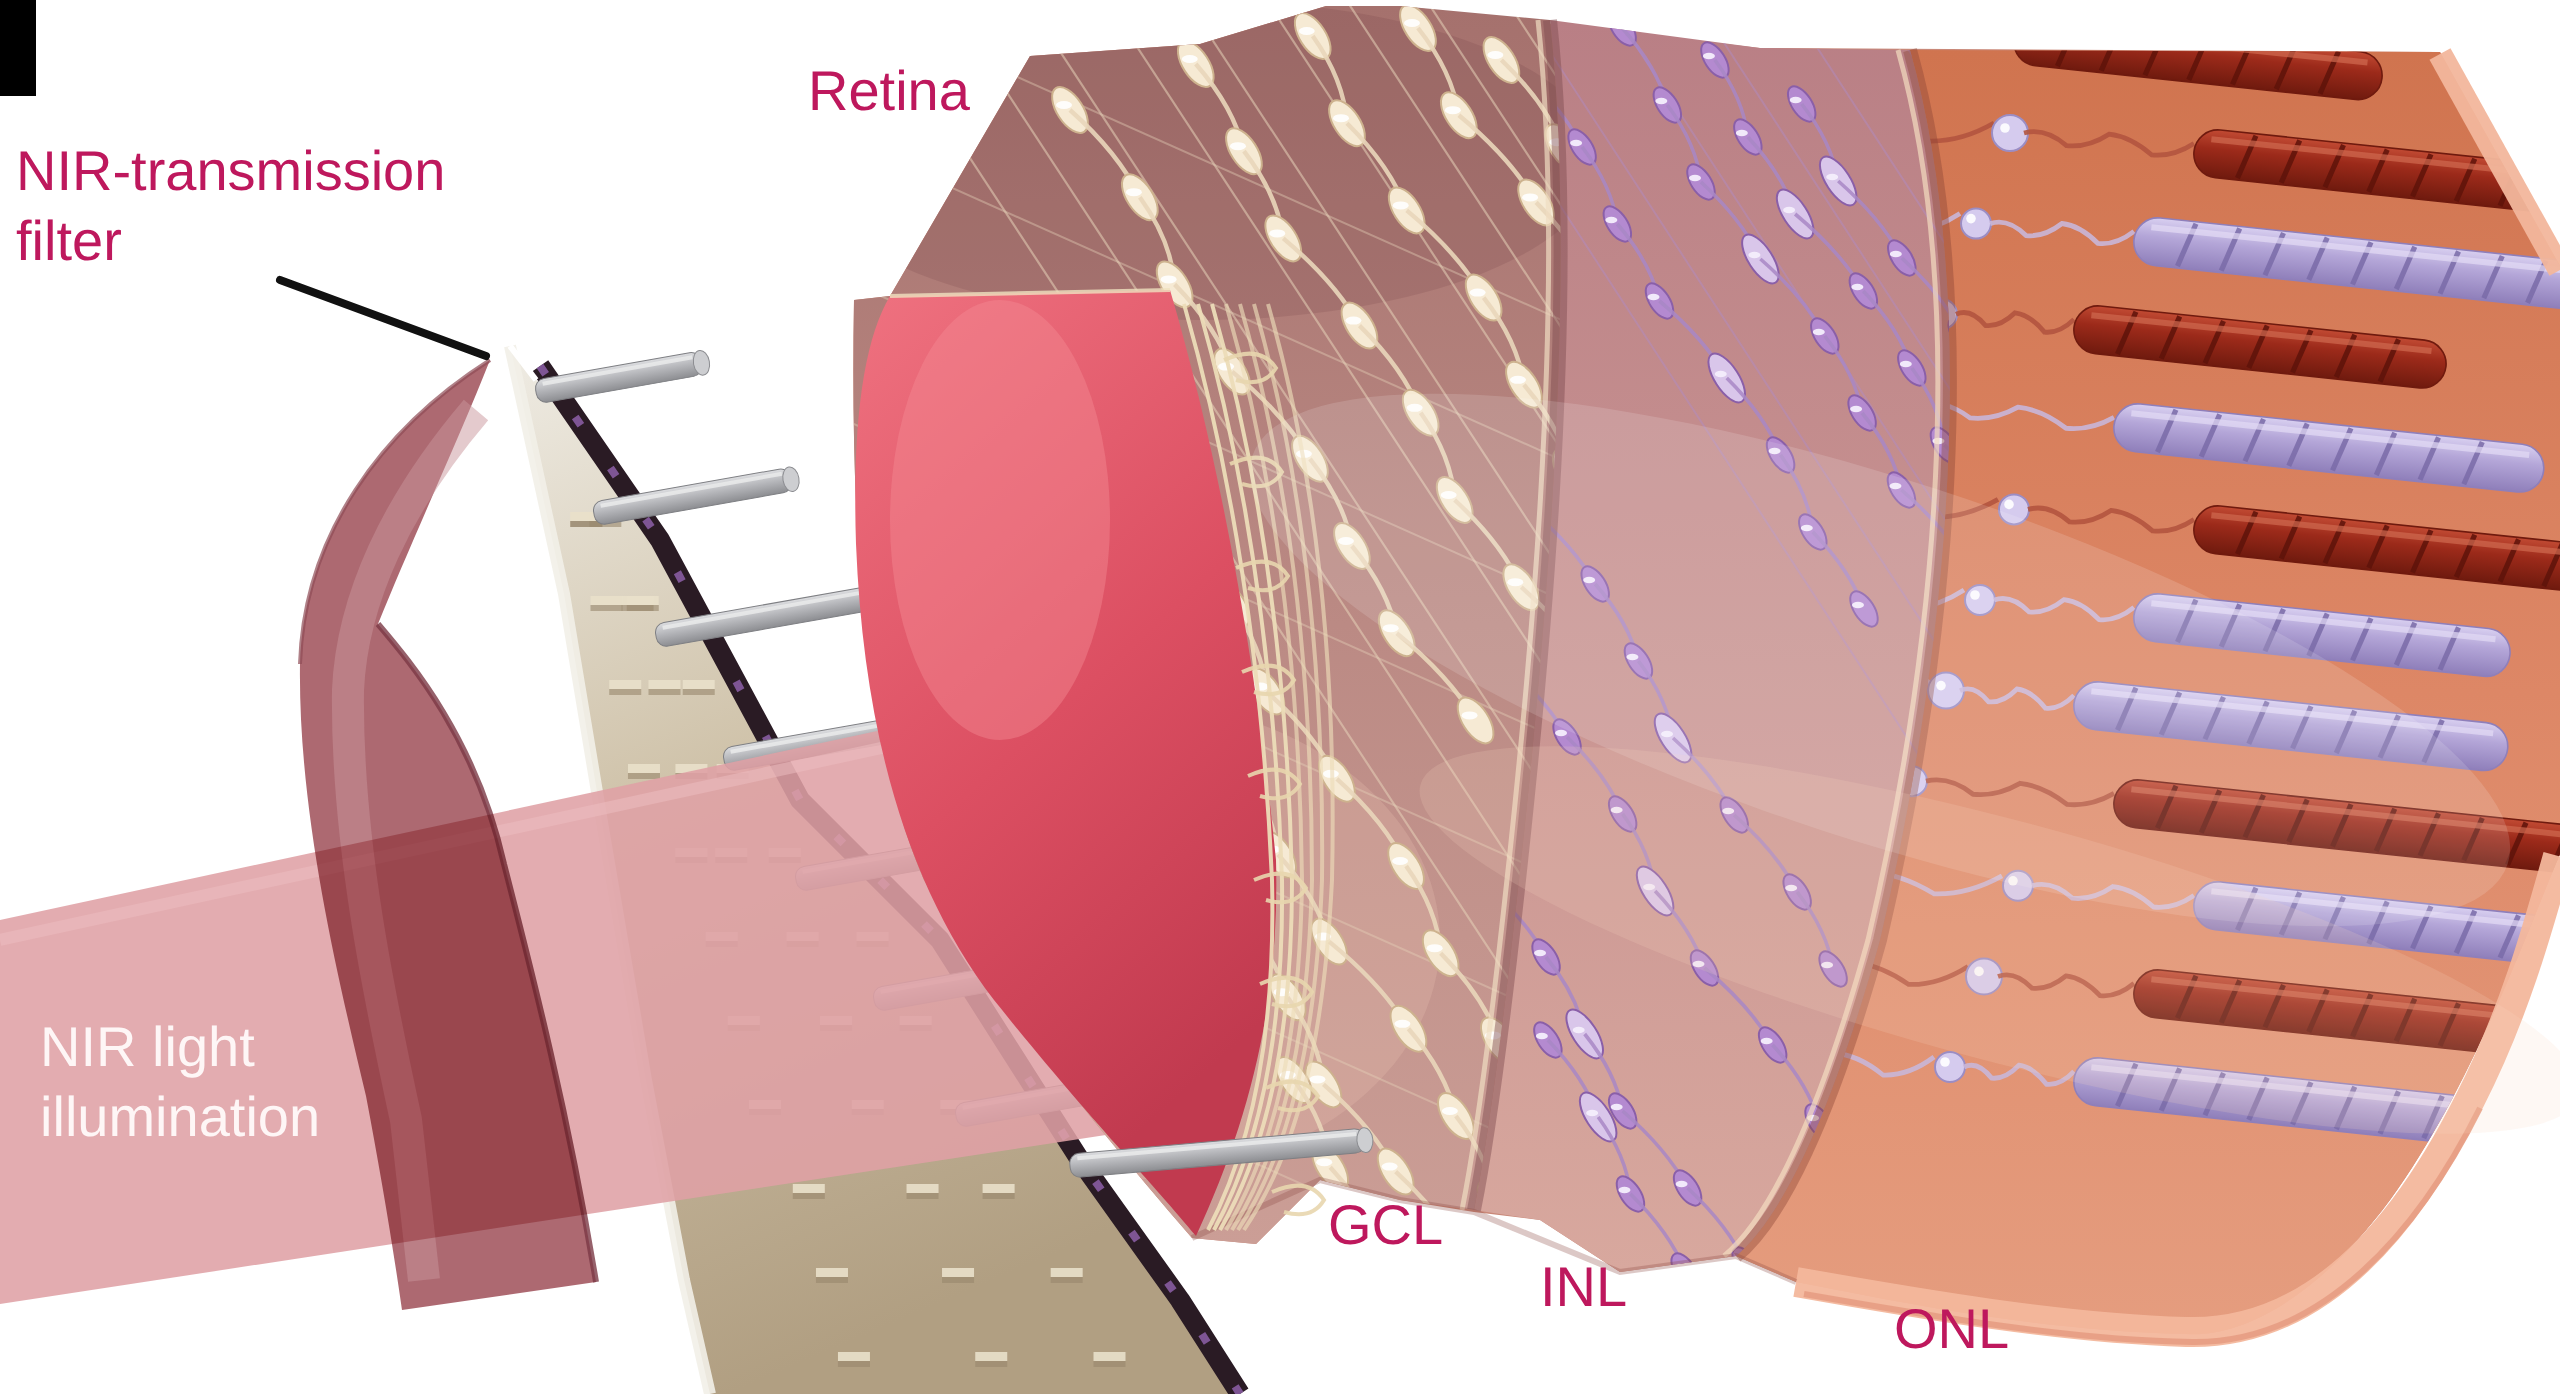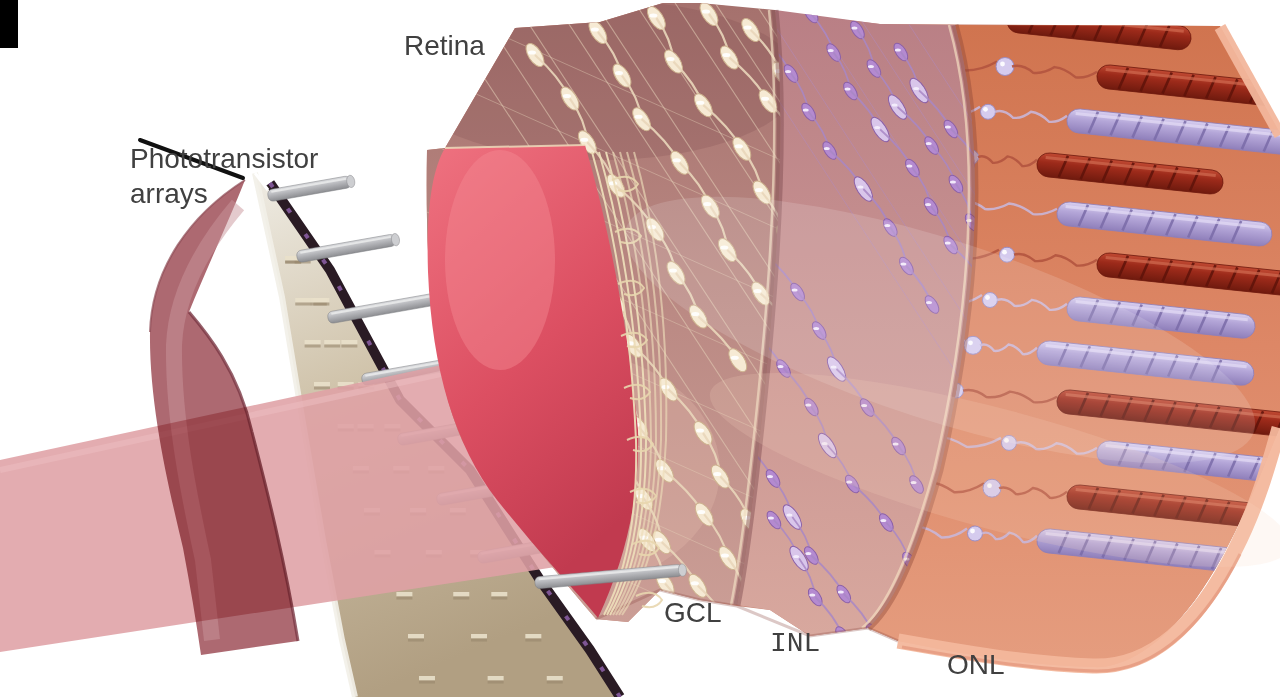--- a/index.html
+++ b/index.html
@@ -1,19 +1,19 @@
 <!DOCTYPE html>
 <html><head>
 <meta charset="utf-8">
 <style>
   html,body{margin:0;padding:0;background:#fff;}
   .canvas{position:relative;width:1280px;height:697px;background:#ffffff;overflow:hidden;
           font-family:"Liberation Sans", sans-serif;}
   .canvas svg{position:absolute;left:0;top:0;}
-  .lbl{position:absolute;font-size:28px;line-height:1.25;color:#404040;z-index:5;}
+  .lbl{position:absolute;font-size:28px;line-height:1.25;color:#be185d;z-index:5;}
   .lbl.light{color:rgba(255,250,250,0.95);}
 </style>
 </head>
 <body>
 
 <div class="canvas">
   <svg id="art" width="1280" height="697" viewBox="0 0 1280 697">
       <defs>
         <linearGradient id="gBoard" x1="0%" y1="0%" x2="30%" y2="100%">
           <stop offset="0" stop-color="#efece4"></stop>
@@ -1132,18 +1132,19 @@
           <ellipse cx="683" cy="583" rx="4" ry="6.2" fill="#cdced1" stroke="#8c8d91" stroke-width="0.5"></ellipse>
           <line x1="539" y1="579.5" x2="679" y2="579.5" stroke="#eceded" stroke-width="2" opacity="0.8"></line>
         </g>
       </g>
       <g>
         <line x1="140" y1="140" x2="243" y2="178" stroke="#111111" stroke-width="4" stroke-linecap="round"></line>
         <rect x="0" y="0" width="18" height="48" fill="#000000"></rect>
       </g>
     </svg>
 
-  <div class="lbl" style="left:130px;top:141px;width:218px;">Phototransistor arrays</div>
+  <div class="lbl" style="left:8px;top:68px;width:232px;">NIR-transmission filter</div>
   <div class="lbl" style="left:404px;top:28px;">Retina</div>
+  <div class="lbl light" style="left:20px;top:506px;width:168px;">NIR light illumination</div>
   <div class="lbl" style="left:636px;top:595px;margin-left:28px;">GCL</div>
-  <div class="lbl" style="left:770px;top:626px;font-family:Liberation Mono, monospace;">INL</div>
+  <div class="lbl" style="left:770px;top:626px;">INL</div>
   <div class="lbl" style="left:908px;top:647px;margin-left:39px;">ONL</div>
 </div>
 
 </body></html>

